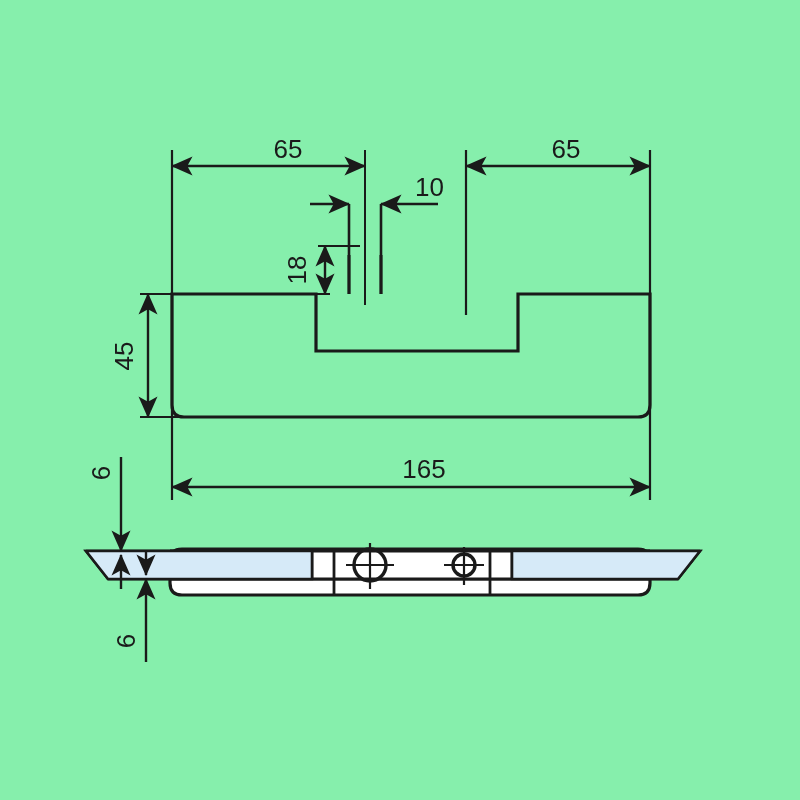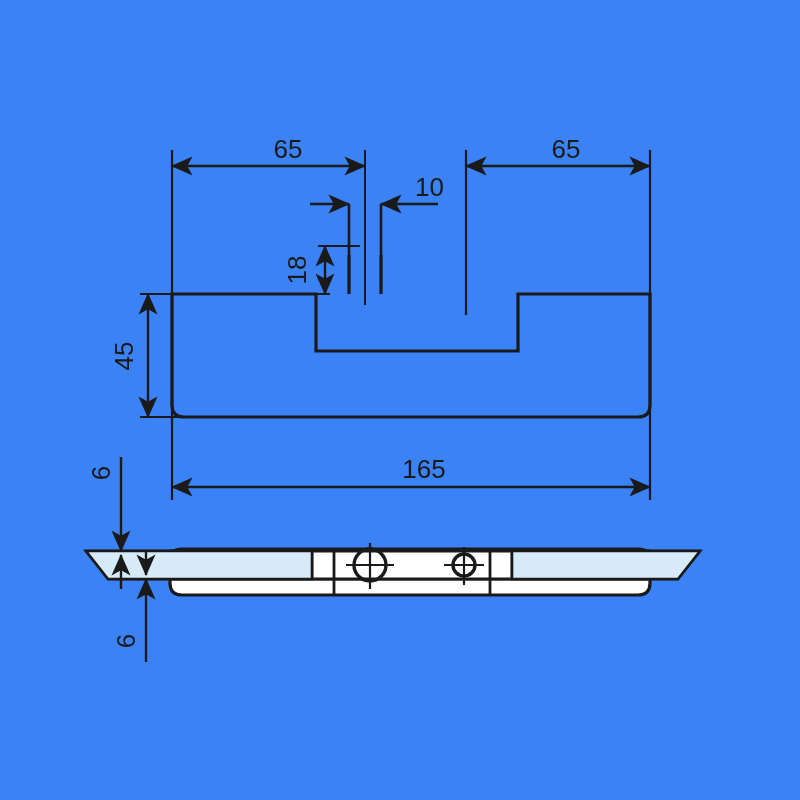--- a/index.html
+++ b/index.html
@@ -1,18 +1,18 @@
 <!DOCTYPE html>
 <html><head>
 <meta charset="utf-8">
 <style>
   html,body{margin:0;padding:0;background:#ffffff;}
   body{width:800px;height:800px;overflow:hidden;
        font-family:"Liberation Sans","DejaVu Sans",sans-serif;}
-  #stage{position:relative;width:800px;height:800px;background:#3b82f6;}
+  #stage{position:relative;width:800px;height:800px;background:#86efac;}
   svg{display:block;}
   text{font-family:"Liberation Sans","DejaVu Sans",sans-serif;fill:#1a1a1a;}
 </style>
 </head>
 <body>
 
 <div id="stage">
 <svg width="800" height="800" viewBox="0 0 800 800">
 
   <defs>

